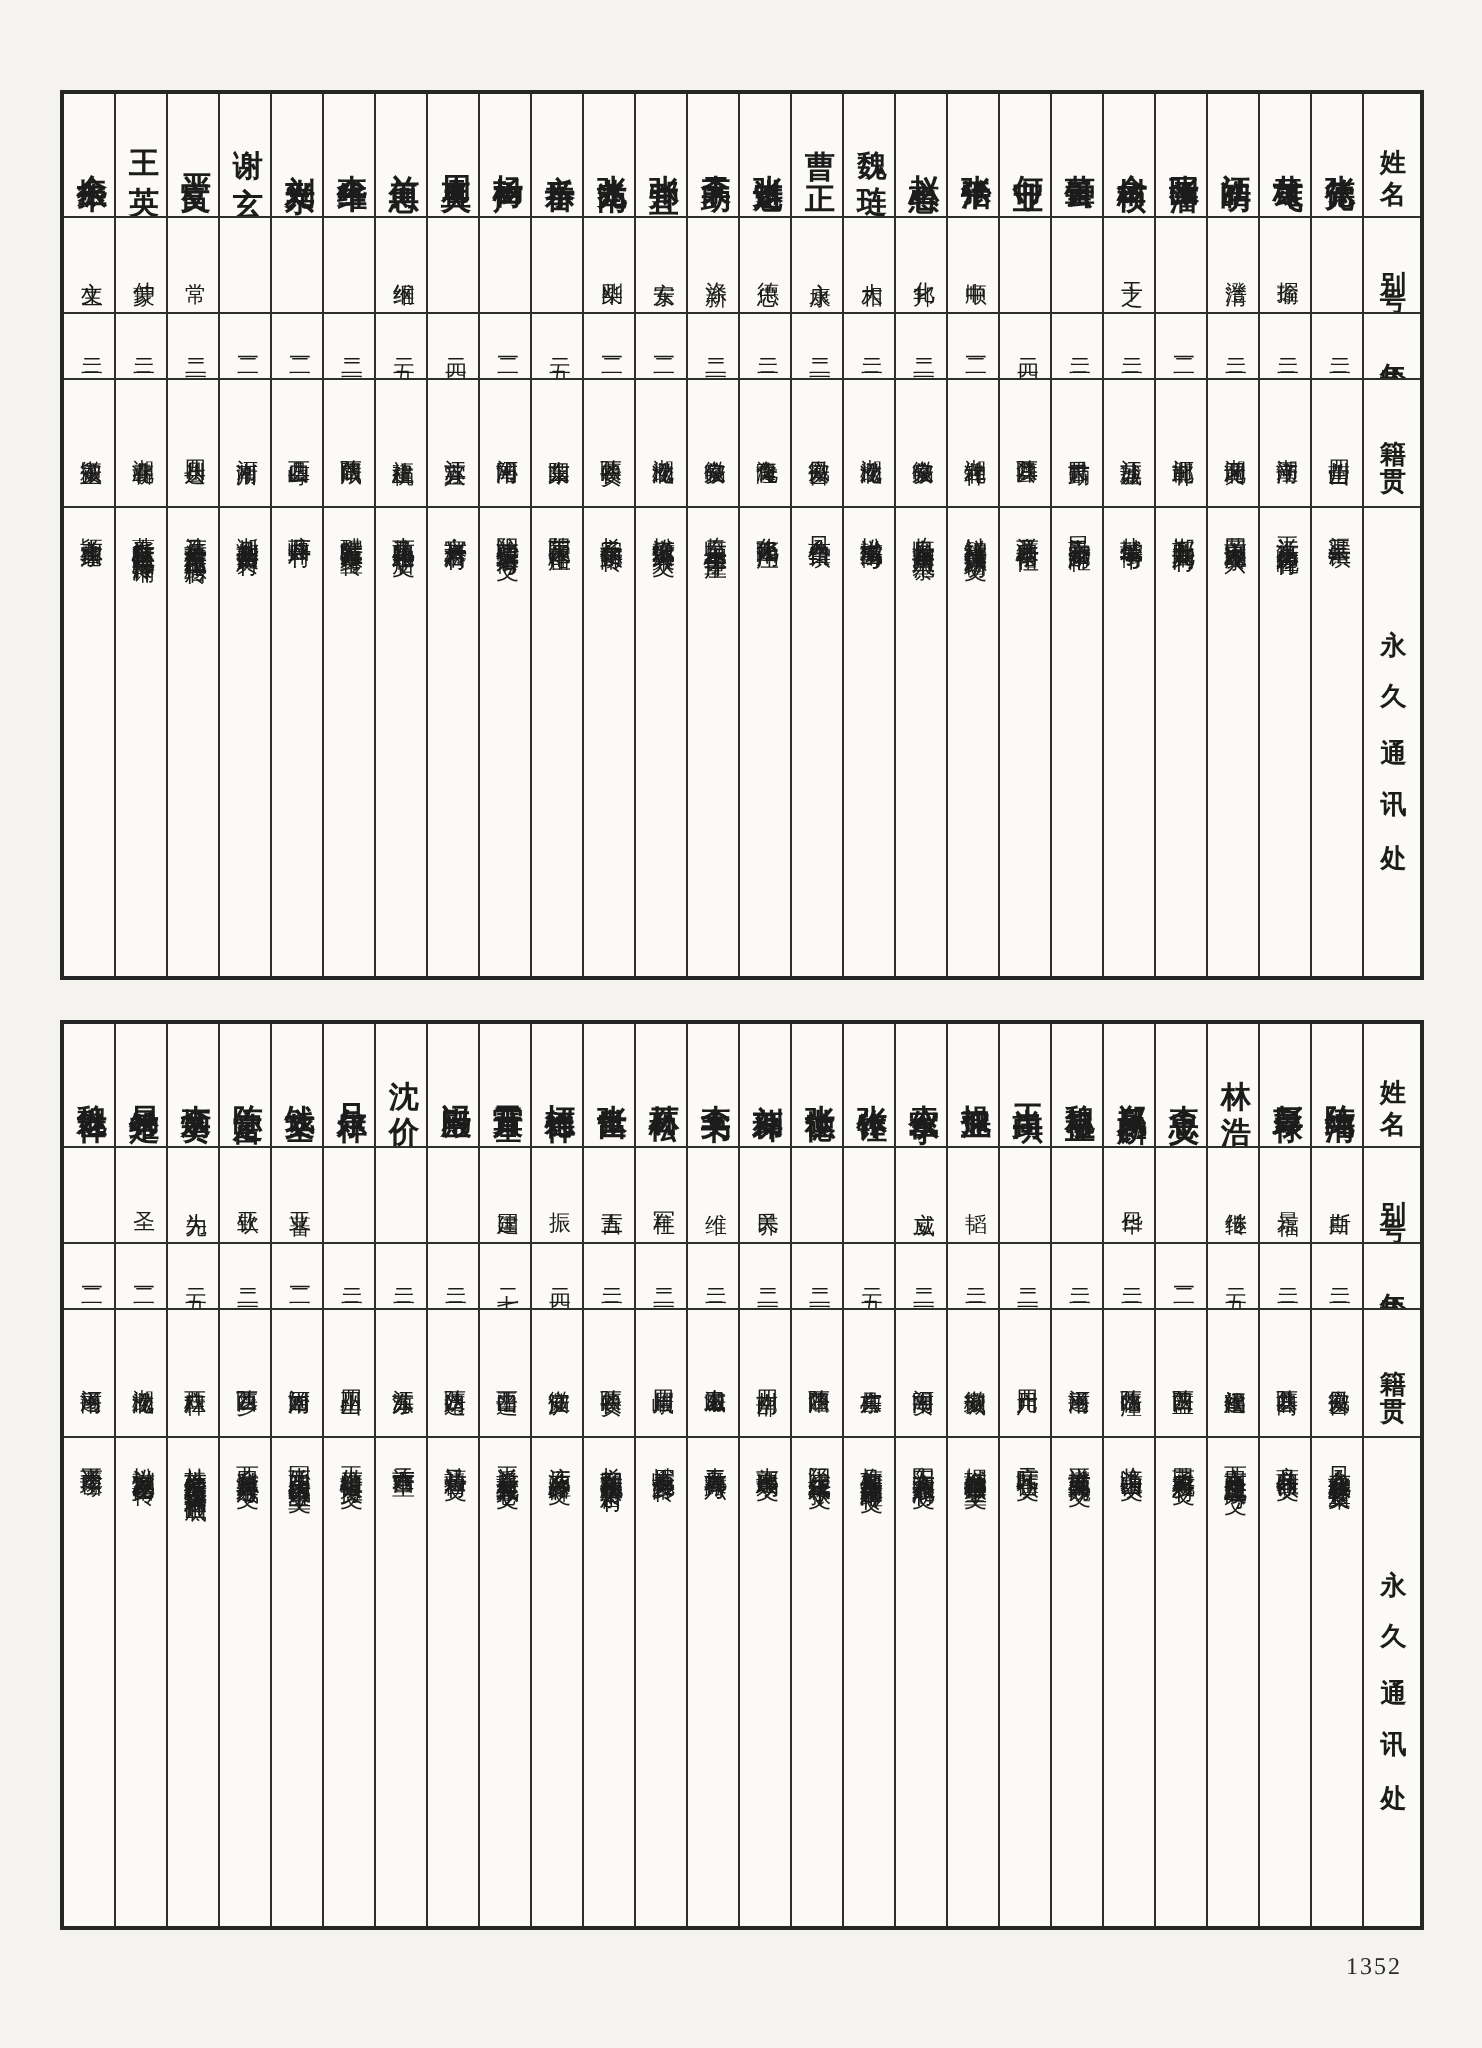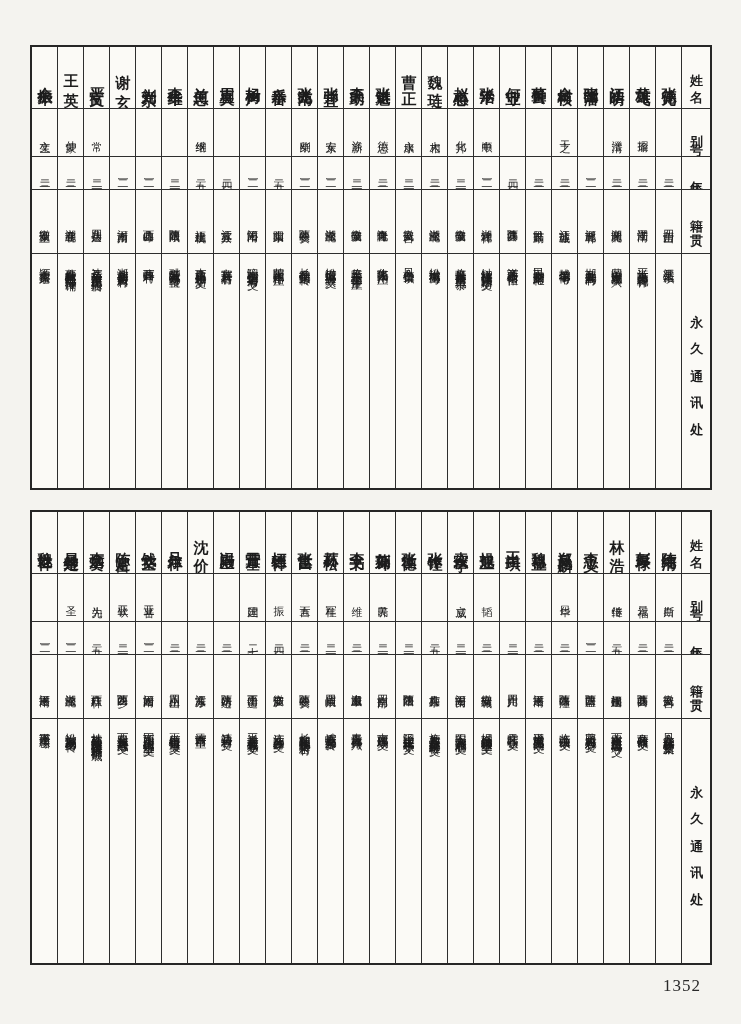--- a/index.html
+++ b/index.html
@@ -43,21 +43,21 @@
   .cell.addr  {flex:1 1 auto;border-bottom:none;justify-content:flex-start;
                padding-top:5px;font-size:11.5px;letter-spacing:1px;line-height:12.5px;}
   .headcol .cell{font-weight:bold;font-size:13px;}
   .headcol .h-name  {letter-spacing:16px;padding-top:4px;}
   .headcol .h-alias {letter-spacing:9px;padding-top:2px;}
   .headcol .h-age   {letter-spacing:2px;}
   .headcol .h-native{letter-spacing:14px;padding-top:4px;}
   .headcol .h-addr  {justify-content:center;letter-spacing:27px;padding-top:0;}
   #page-number{
     position:absolute;right:40px;top:976px;
-    font-size:17px;letter-spacing:1px;color:#2a2a2a;
+    font-size:12px;letter-spacing:1px;color:#2a2a2a;
   }
 </style>
 </head>
 <body>
 
 <div class="sheet">
   <div class="vtable" id="table-top">
       <div class="col headcol">
         <div class="cell name h-name">姓名</div>
         <div class="cell alias h-alias">别号</div>

